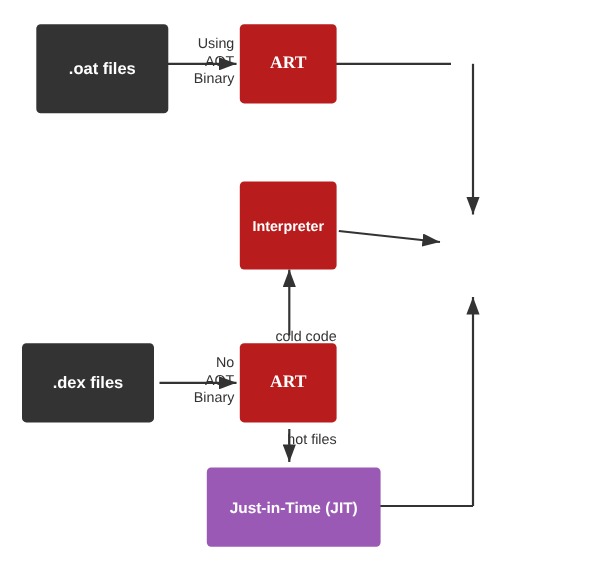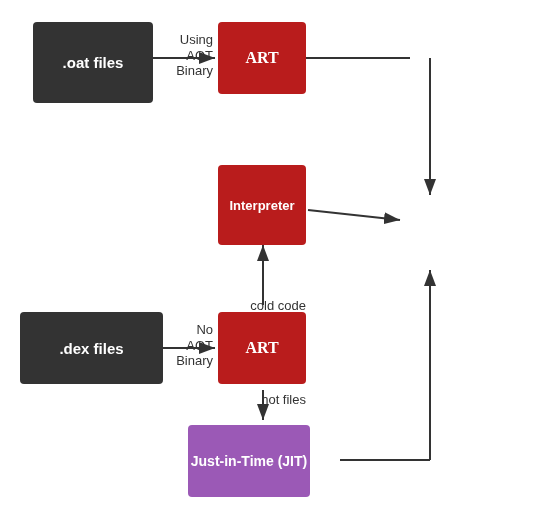--- a/index.html
+++ b/index.html
@@ -110,29 +110,29 @@
   </div>
 
   <div class="box box-cyan" style="left:218px; top:22px; width:88px; height:72px;">
     <span>ART</span>
   </div>
 
   <div class="box box-red" style="left:218px; top:165px; width:88px; height:80px;">
     <span>Interpreter</span>
   </div>
 
-  <div class="box box-dark" style="left:20px; top:312px; width:143px; height:72px;">
+  <div class="box box-dark" style="left:20px; top:312px; width:120px; height:72px;">
     <span>.dex files</span>
   </div>
 
   <div class="box box-cyan" style="left:218px; top:312px; width:88px; height:72px;">
     <span>ART</span>
   </div>
 
-  <div class="box box-purple" style="left:188px; top:425px; width:122px; height:72px;">
+  <div class="box box-purple" style="left:188px; top:425px; width:158px; height:72px;">
     <span>Just-in-Time (JIT)</span>
   </div>
 
 
   <div class="arrow-label" style="left:148px; top:32px; width:65px;">
     <span>Using<br>AOT<br>Binary</span>
   </div>
 
   <div class="arrow-label" style="left:148px; top:322px; width:65px;">
     <span>No<br>AOT<br>Binary</span>

